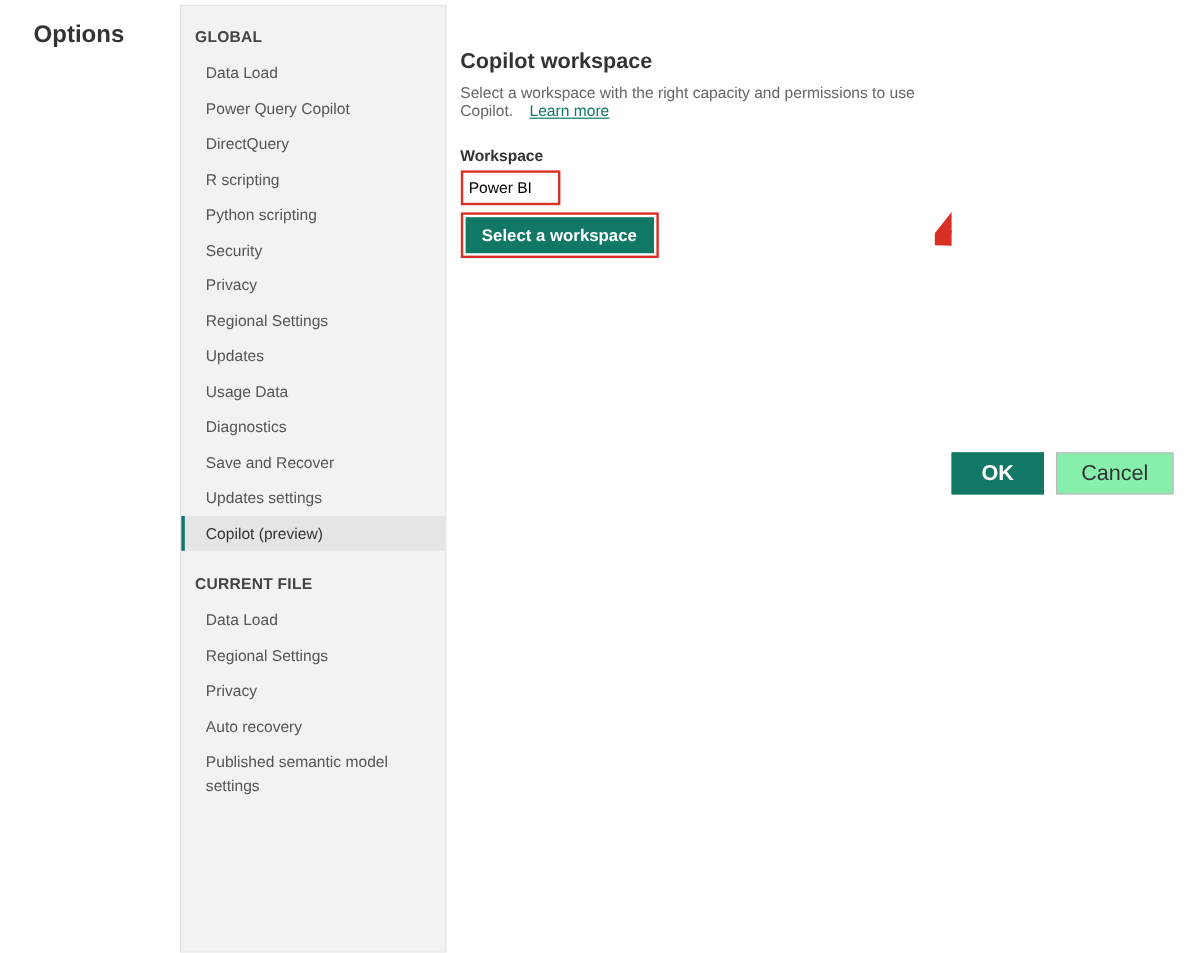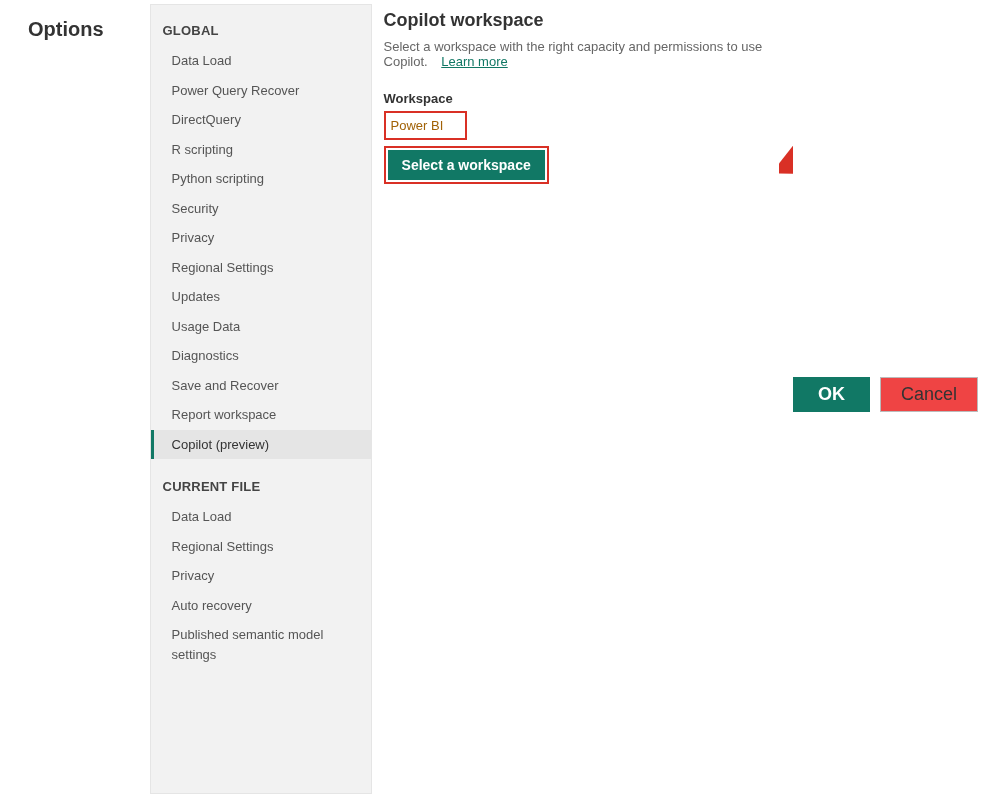--- a/index.html
+++ b/index.html
@@ -57,20 +57,21 @@
       background: #e5e5e5;
       border-left: 3px solid #117865;
       color: #333;
     }
     .sidebar-gap { height: 14px; }
     
     .main {
       flex: 1;
       padding: 6px 6px 0 0;
       position: relative;
+      margin-top: 31px;
     }
     .main h2 {
       font-size: 18px;
       font-weight: 600;
       color: #333;
       margin-bottom: 8px;
     }
     .desc {
       font-size: 13px;
       color: #666;
@@ -84,21 +85,21 @@
     }
     .field-label {
       font-size: 13px;
       font-weight: 600;
       color: #333;
       margin-bottom: 5px;
     }
     .workspace-input {
       width: 83px;
       font-size: 13px;
-      color: #a16207;
+      color: #000000;
       padding: 5px 8px 5px 5px;
       border: 2px solid #d93025;
       background: #fff;
       margin-bottom: 6px;
     }
     .select-workspace-wrap {
       display: inline-block;
       border: 2px solid #d93025;
       padding: 2px;
     }
@@ -135,49 +136,49 @@
       border: 1px solid transparent;
     }
     .btn-primary {
       background: #117865;
       color: #fff;
       border-color: #117865;
       font-weight: 600;
       padding: 6px 24px;
     }
     .btn-secondary {
-      background: #ef4444;
+      background: #86efac;
       color: #333;
       border: 1px solid #bbb;
     }
   </style>
 </head>
 <body>
 
 <div class="window">
 
   <div class="title">Options</div>
 
   <div class="content-area">
 
     <div class="sidebar" id="sidebar">
         <div class="sidebar-section-header">GLOBAL</div>
         <div class="sidebar-item">Data Load</div>
-        <div class="sidebar-item">Power Query Recover</div>
+        <div class="sidebar-item">Power Query Copilot</div>
         <div class="sidebar-item">DirectQuery</div>
         <div class="sidebar-item">R scripting</div>
         <div class="sidebar-item">Python scripting</div>
         <div class="sidebar-item">Security</div>
         <div class="sidebar-item">Privacy</div>
         <div class="sidebar-item">Regional Settings</div>
         <div class="sidebar-item">Updates</div>
         <div class="sidebar-item">Usage Data</div>
         <div class="sidebar-item">Diagnostics</div>
         <div class="sidebar-item">Save and Recover</div>
-        <div class="sidebar-item">Report workspace</div>
+        <div class="sidebar-item">Updates settings</div>
         <div class="sidebar-item selected">Copilot (preview)</div>
         <div class="sidebar-gap"></div>
         <div class="sidebar-section-header">CURRENT FILE</div>
         <div class="sidebar-item">Data Load</div>
         <div class="sidebar-item">Regional Settings</div>
         <div class="sidebar-item">Privacy</div>
         <div class="sidebar-item">Auto recovery</div>
         <div class="sidebar-item">Published semantic model settings</div>
       </div>
 

